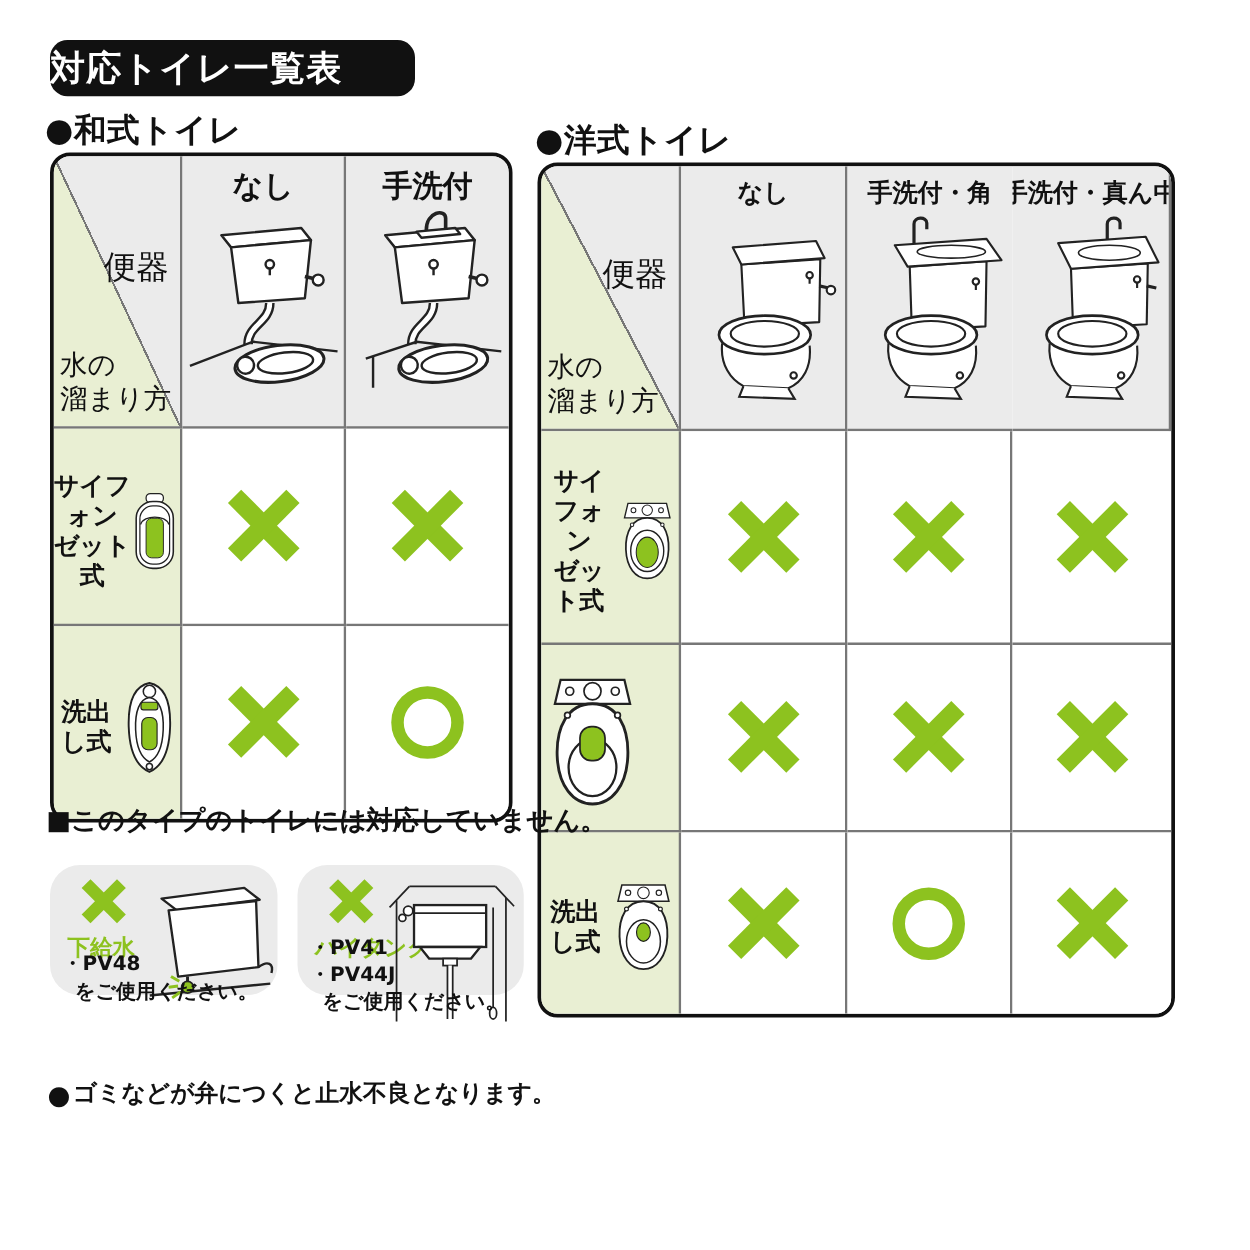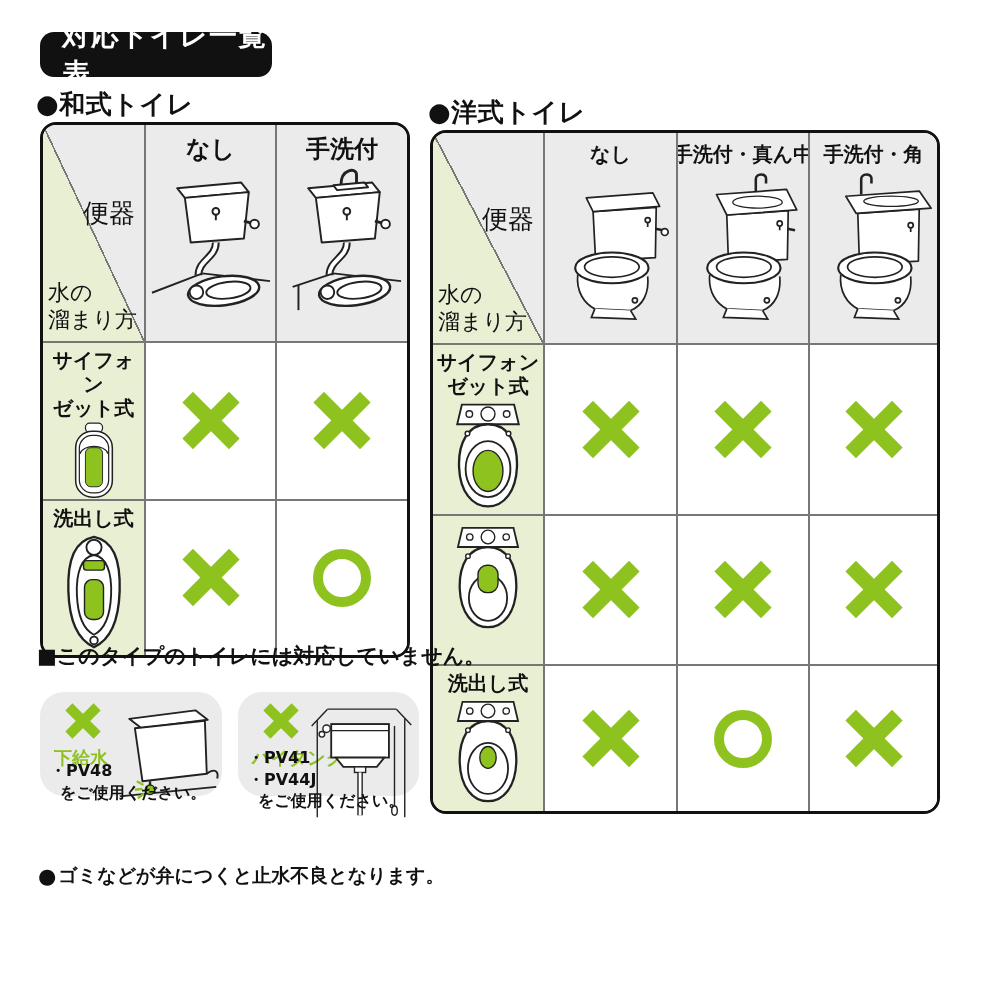--- a/index.html
+++ b/index.html
@@ -8,23 +8,23 @@
     --header-gray:#ebebeb;
     --line-gray:#777777;
     --title-bg:#111111;
   }
   *{box-sizing:border-box;margin:0;padding:0}
   html,body{width:1000px;height:1000px;background:#fff;
     font-family:"DejaVu Sans","Liberation Sans",sans-serif;color:#111}
   body{position:relative;overflow:hidden}
 
   
-  .title-badge{position:absolute;left:40px;top:32px;width:232px;height:45px;
+  .title-badge{position:absolute;left:40px;top:32px;width:292px;height:45px;
     background:var(--title-bg);color:#fff;border-radius:14px;
-    display:flex;align-items:center;padding-left:22px;
+    display:flex;align-items:center;
     font-size:28px;font-weight:bold;letter-spacing:1px}
 
   .section-label{position:absolute;font-size:26px;font-weight:bold;letter-spacing:0.5px}
   .sec-washiki{left:36px;top:87px}
   .sec-youshiki{left:428px;top:95px}
 
   
   .cmp-table{position:absolute;background:#fff;border:3px solid #111;
     border-radius:16px;overflow:hidden;display:grid}
   .t-left{left:40px;top:122px;width:370px;height:536px;
@@ -44,21 +44,21 @@
       var(--line-gray) 50.45%,var(--cell-green) 50.45%)}
   .corner-top{position:absolute;right:9px;top:33%;font-size:26px;font-weight:normal}
   .corner-bottom{position:absolute;left:5px;bottom:8px;font-size:22px;
     font-weight:normal;line-height:1.2}
   .corner-bottom span{display:block}
 
   .hdr{background:var(--header-gray);display:flex;flex-direction:column;align-items:center}
   .col-label{margin-top:8px;font-size:24px;font-weight:bold;white-space:nowrap}
   .t-right .col-label{font-size:20px}
 
-  .rowhdr{background:var(--cell-green);display:flex;flex-direction:column;
+  .rowhdr{background:var(--cell-green);display:flex;flex-direction:row;
     align-items:center;padding-top:5px}
   .row-label{font-size:20px;font-weight:bold;line-height:1.2;text-align:center}
   .row-label span{display:block}
   .row-label span:empty{display:none}
 
   .mark-cell{display:flex;align-items:center;justify-content:center;background:#fff}
 
   
   .mark-x{position:relative;width:56px;height:56px}
   .mark-x::before,.mark-x::after{content:"";position:absolute;left:-5px;right:-5px;
@@ -228,51 +228,51 @@
       <line x1="127" y1="66" x2="136" y2="68" stroke="#222" stroke-width="3"></line>
       <circle cx="138" cy="70" r="4" fill="#fff" stroke="#222" stroke-width="2"></circle>
       <path d="M36 120 C34 140 44 154 56 160 L98 162 C112 156 120 142 118 122" fill="#fff" stroke="#222" stroke-width="2"></path>
       <path d="M56 160 L52 170 L104 172 L98 162" fill="#fff" stroke="#222" stroke-width="2"></path>
       <ellipse cx="76" cy="112" rx="43" ry="18" fill="#fff" stroke="#222" stroke-width="2.5"></ellipse>
       <ellipse cx="76" cy="111" rx="32" ry="12" fill="#fff" stroke="#222" stroke-width="2"></ellipse>
       <circle cx="103" cy="150" r="3" fill="#fff" stroke="#222" stroke-width="2"></circle>
     </svg>
   </div>
 
+  <div class="cell hdr last-col">
+    <span class="col-label">手洗付・角</span>
+    <svg class="ill" viewBox="0 0 150 175" width="128" height="150" style="margin-top:4px">
+      <path d="M60 26 L60 8 C60 1 72 1 72 7 L72 13" fill="none" stroke="#222" stroke-width="3"></path>
+      <g fill="#fff" stroke="#222" stroke-width="2" stroke-linejoin="round">
+        <polygon points="56,48 128,43 127,104 58,108"></polygon>
+        <polygon points="42,28 128,22 142,42 54,48"></polygon>
+      </g>
+      <ellipse cx="95" cy="34" rx="32" ry="6" fill="#fff" stroke="#222" stroke-width="1.5"></ellipse>
+      <circle cx="118" cy="62" r="3" fill="#fff" stroke="#222" stroke-width="2"></circle>
+      <line x1="118" y1="65" x2="118" y2="70" stroke="#222" stroke-width="2"></line>
+      <path d="M36 120 C34 140 44 154 56 160 L98 162 C112 156 120 142 118 122" fill="#fff" stroke="#222" stroke-width="2"></path>
+      <path d="M56 160 L52 170 L104 172 L98 162" fill="#fff" stroke="#222" stroke-width="2"></path>
+      <ellipse cx="76" cy="112" rx="43" ry="18" fill="#fff" stroke="#222" stroke-width="2.5"></ellipse>
+      <ellipse cx="76" cy="111" rx="32" ry="12" fill="#fff" stroke="#222" stroke-width="2"></ellipse>
+      <circle cx="103" cy="150" r="3" fill="#fff" stroke="#222" stroke-width="2"></circle>
+    </svg>
+  </div>
+
   <div class="cell hdr">
     <span class="col-label">手洗付・真ん中</span>
     <svg class="ill" viewBox="0 0 150 175" width="128" height="150" style="margin-top:4px">
       <path d="M90 24 L90 8 C90 1 102 1 102 7 L102 13" fill="none" stroke="#222" stroke-width="3"></path>
       <g fill="#fff" stroke="#222" stroke-width="2" stroke-linejoin="round">
         <polygon points="56,50 128,45 127,102 58,106"></polygon>
         <polygon points="44,26 126,20 138,44 56,50"></polygon>
       </g>
       <ellipse cx="92" cy="35" rx="29" ry="7" fill="#fff" stroke="#222" stroke-width="1.5"></ellipse>
       <line x1="127" y1="66" x2="136" y2="68" stroke="#222" stroke-width="3"></line>
       <circle cx="118" cy="60" r="3" fill="#fff" stroke="#222" stroke-width="2"></circle>
       <line x1="118" y1="63" x2="118" y2="68" stroke="#222" stroke-width="2"></line>
-      <path d="M36 120 C34 140 44 154 56 160 L98 162 C112 156 120 142 118 122" fill="#fff" stroke="#222" stroke-width="2"></path>
-      <path d="M56 160 L52 170 L104 172 L98 162" fill="#fff" stroke="#222" stroke-width="2"></path>
-      <ellipse cx="76" cy="112" rx="43" ry="18" fill="#fff" stroke="#222" stroke-width="2.5"></ellipse>
-      <ellipse cx="76" cy="111" rx="32" ry="12" fill="#fff" stroke="#222" stroke-width="2"></ellipse>
-      <circle cx="103" cy="150" r="3" fill="#fff" stroke="#222" stroke-width="2"></circle>
-    </svg>
-  </div>
-
-  <div class="cell hdr last-col">
-    <span class="col-label">手洗付・角</span>
-    <svg class="ill" viewBox="0 0 150 175" width="128" height="150" style="margin-top:4px">
-      <path d="M60 26 L60 8 C60 1 72 1 72 7 L72 13" fill="none" stroke="#222" stroke-width="3"></path>
-      <g fill="#fff" stroke="#222" stroke-width="2" stroke-linejoin="round">
-        <polygon points="56,48 128,43 127,104 58,108"></polygon>
-        <polygon points="42,28 128,22 142,42 54,48"></polygon>
-      </g>
-      <ellipse cx="95" cy="34" rx="32" ry="6" fill="#fff" stroke="#222" stroke-width="1.5"></ellipse>
-      <circle cx="118" cy="62" r="3" fill="#fff" stroke="#222" stroke-width="2"></circle>
-      <line x1="118" y1="65" x2="118" y2="70" stroke="#222" stroke-width="2"></line>
       <path d="M36 120 C34 140 44 154 56 160 L98 162 C112 156 120 142 118 122" fill="#fff" stroke="#222" stroke-width="2"></path>
       <path d="M56 160 L52 170 L104 172 L98 162" fill="#fff" stroke="#222" stroke-width="2"></path>
       <ellipse cx="76" cy="112" rx="43" ry="18" fill="#fff" stroke="#222" stroke-width="2.5"></ellipse>
       <ellipse cx="76" cy="111" rx="32" ry="12" fill="#fff" stroke="#222" stroke-width="2"></ellipse>
       <circle cx="103" cy="150" r="3" fill="#fff" stroke="#222" stroke-width="2"></circle>
     </svg>
   </div>
 
   <div class="cell rowhdr">
     <span class="row-label">

